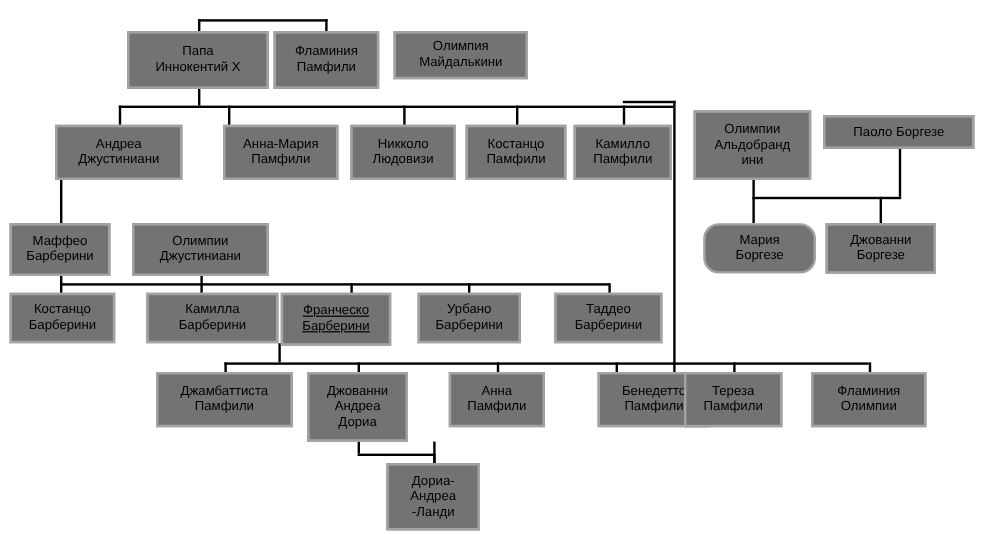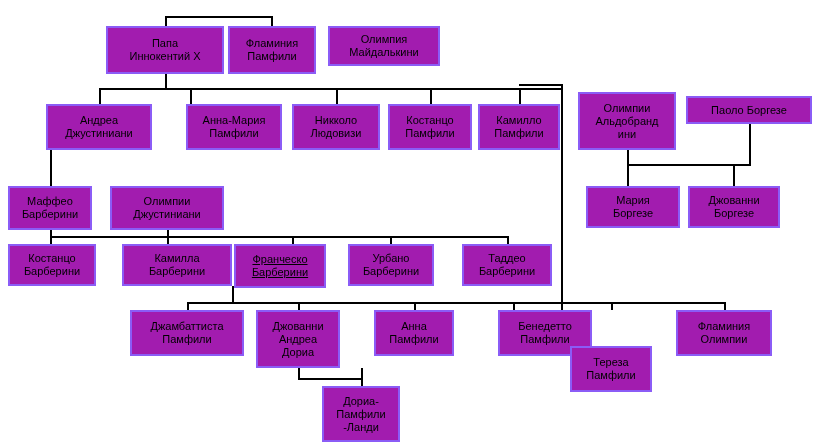--- a/index.html
+++ b/index.html
@@ -11,22 +11,22 @@
     position: relative;
     width: 828px;
     height: 445px;
     background: #ffffff;
     font-family: "Liberation Sans", sans-serif;
     overflow: hidden;
   }
   .node {
     position: absolute;
     box-sizing: border-box;
-    border: 2px solid #8b5cf6;
-    background: #a21caf;
+    border: 2px solid #a3a3a3;
+    background: #737373;
     color: #000000;
     font-size: 11px;
     line-height: 13px;
     text-align: center;
     display: flex;
     align-items: center;
     justify-content: center;
     padding: 1px 2px;
     white-space: pre-line;
     z-index: 2;
@@ -90,21 +90,21 @@
     <div class="node" style="left: 292px; top: 104px; width: 88px; height: 46px;">Никколо
 Людовизи</div>
     <div class="node" style="left: 388px; top: 104px; width: 84px; height: 46px;">Костанцо
 Памфили</div>
     <div class="node" style="left: 478px; top: 104px; width: 82px; height: 46px;">Камилло
 Памфили</div>
     <div class="node" style="left: 578px; top: 92px; width: 98px; height: 58px;">Олимпии
 Альдобранд
 ини</div>
     <div class="node" style="left: 686px; top: 96px; width: 126px; height: 28px;">Паоло Боргезе</div>
-    <div class="node" style="left: 586px; top: 186px; width: 94px; height: 42px;">Мария
+    <div class="node" style="left: 586px; top: 186px; width: 94px; height: 42px; border-radius: 13px;">Мария
 Боргезе</div>
     <div class="node" style="left: 688px; top: 186px; width: 92px; height: 42px;">Джованни
 Боргезе</div>
     <div class="node" style="left: 8px; top: 186px; width: 84px; height: 44px;">Маффео
 Барберини</div>
     <div class="node" style="left: 110px; top: 186px; width: 114px; height: 44px;">Олимпии
 Джустиниани</div>
     <div class="node" style="left: 8px; top: 244px; width: 88px; height: 42px;">Костанцо
 Барберини</div>
     <div class="node" style="left: 122px; top: 244px; width: 110px; height: 42px;">Камилла
@@ -117,20 +117,20 @@
 Барберини</div>
     <div class="node" style="left: 130px; top: 310px; width: 114px; height: 46px;">Джамбаттиста
 Памфили</div>
     <div class="node" style="left: 256px; top: 310px; width: 84px; height: 58px;">Джованни
 Андреа
 Дориа</div>
     <div class="node" style="left: 374px; top: 310px; width: 80px; height: 46px;">Анна
 Памфили</div>
     <div class="node" style="left: 466px; top: 310px; width: 94px; height: 46px; margin-left: 32px;">Бенедетто
 Памфили</div>
-    <div class="node" style="left: 570px; top: 310px; width: 82px; height: 46px; margin-top: 36px;">Тереза
+    <div class="node" style="left: 570px; top: 310px; width: 82px; height: 46px;">Тереза
 Памфили</div>
     <div class="node" style="left: 676px; top: 310px; width: 96px; height: 46px;">Фламиния
 Олимпии</div>
     <div class="node" style="left: 322px; top: 386px; width: 78px; height: 56px;">Дориа-
-Памфили
+Андреа
 -Ланди</div>
   </div>
 
 </body></html>

